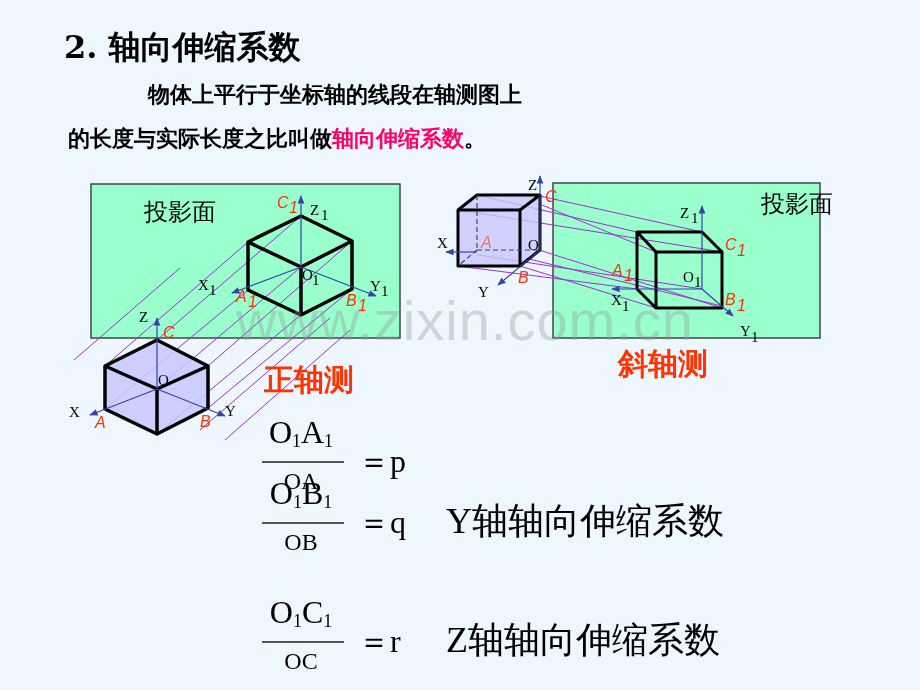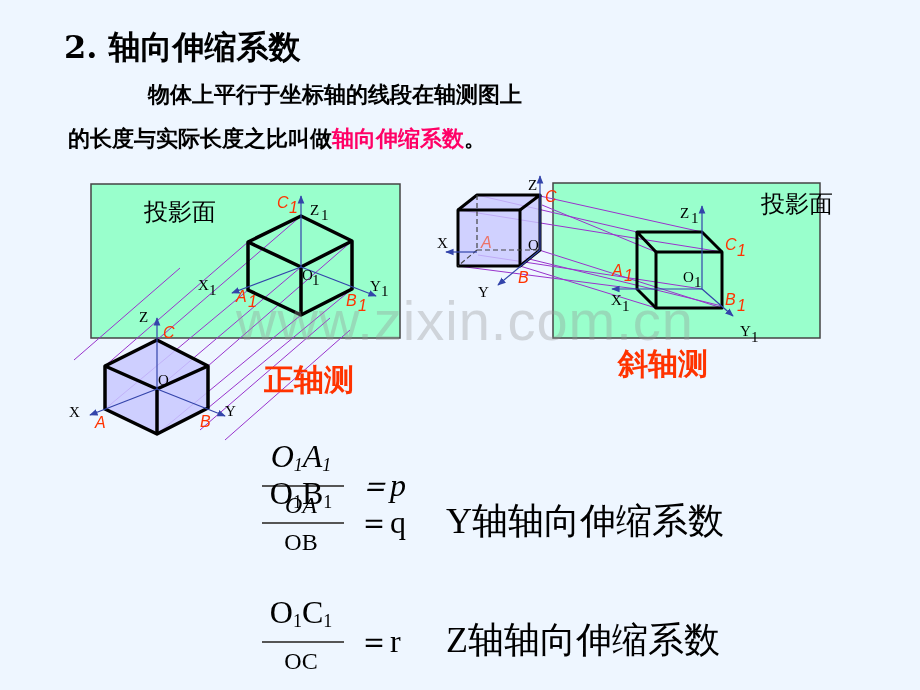--- a/index.html
+++ b/index.html
@@ -184,21 +184,21 @@
 </svg>
 
 <div class="abs plane-label" style="left:104px;top:196px;">投影面</div>
 <div class="abs plane-label" style="left:721px;top:188px;">投影面</div>
 
 <div class="abs watermark">www.zixin.com.cn</div>
 
 <div class="abs cap" style="left:264px;top:360px;">正轴测</div>
 <div class="abs cap" style="left:582px;top:344px;margin-left:36px;">斜轴测</div>
 
-<div class="frac-row" style="top:438px;font-style:italic;">
+<div class="frac-row" style="top:414px;">
   <div class="frac">
     <span class="num"><span>O</span><sub>1</sub><span>A</span><sub>1</sub></span>
     <span class="bar"></span>
     <span class="den">OA</span>
   </div>
   <div class="eq">＝p</div>
 </div>
 
 <div class="frac-row" style="top:475px;">
   <div class="frac">

